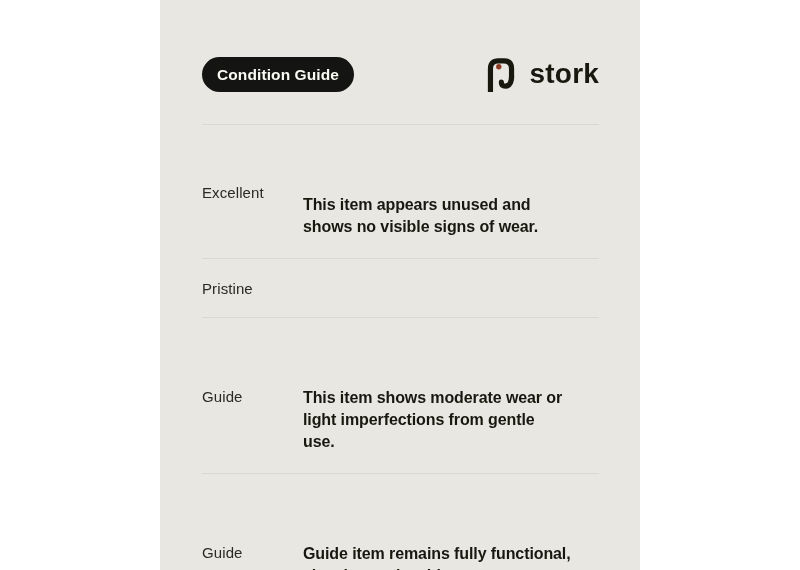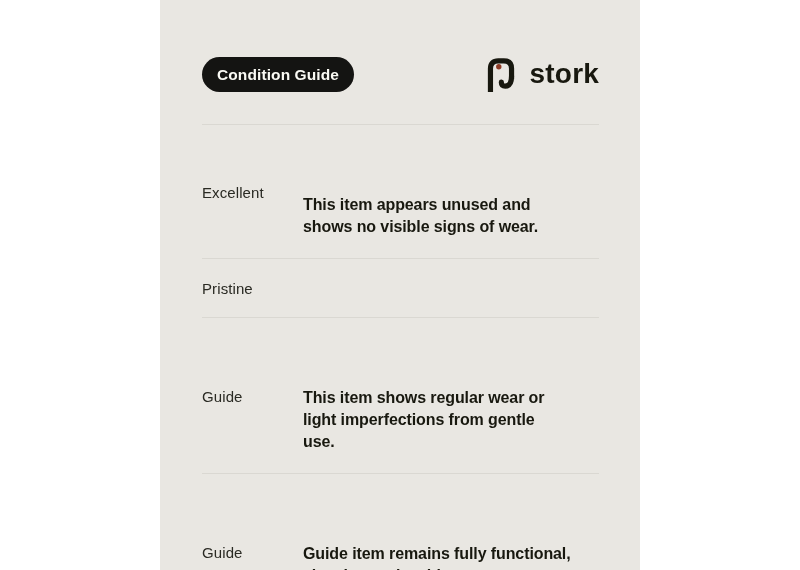--- a/index.html
+++ b/index.html
@@ -118,21 +118,21 @@
       <div class="row-desc">This item appears unused and
 shows no visible signs of wear.</div>
     </div>
 
     <div class="row">
       <div class="row-label">Pristine</div>
     </div>
 
     <div class="row">
       <div class="row-label">Guide</div>
-      <div class="row-desc">This item shows regular wear or
+      <div class="row-desc">This item shows moderate wear or
 light imperfections from gentle
 use.</div>
     </div>
 
     <div class="row">
       <div class="row-label">Guide</div>
       <div class="row-desc">Guide item remains fully functional,
 showing noticeable wear
 consistent with regular use.</div>
     </div>

